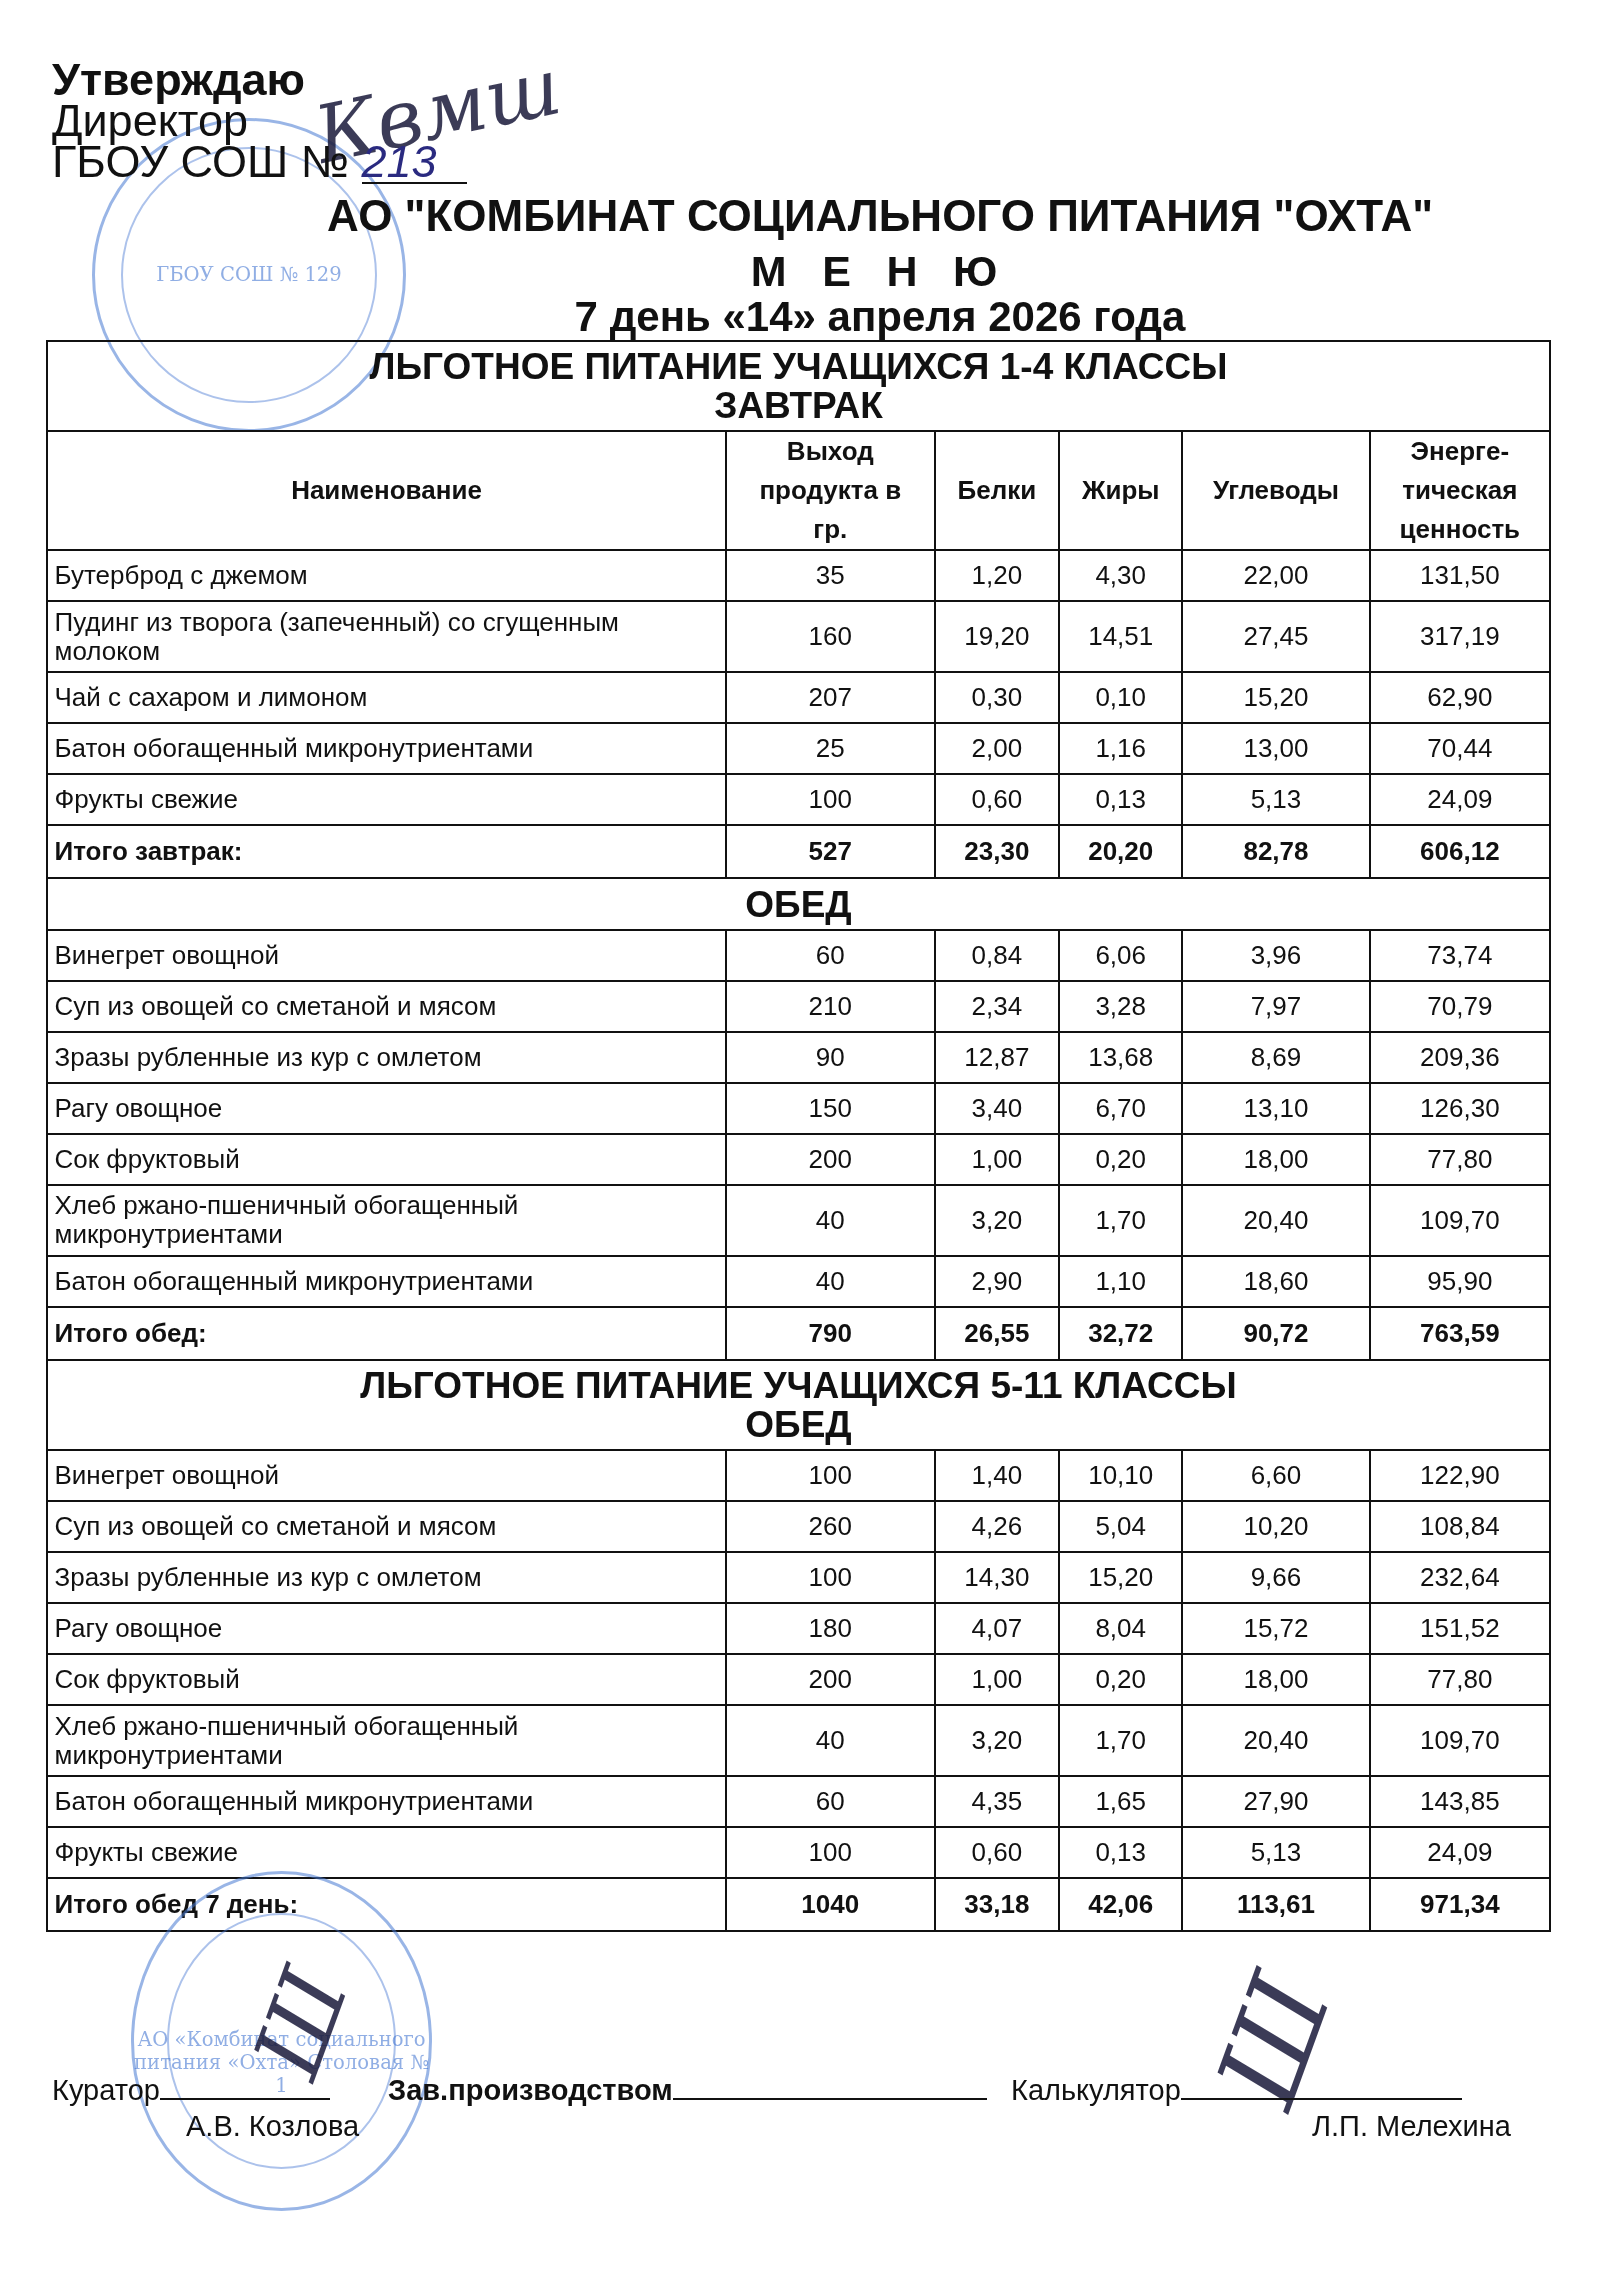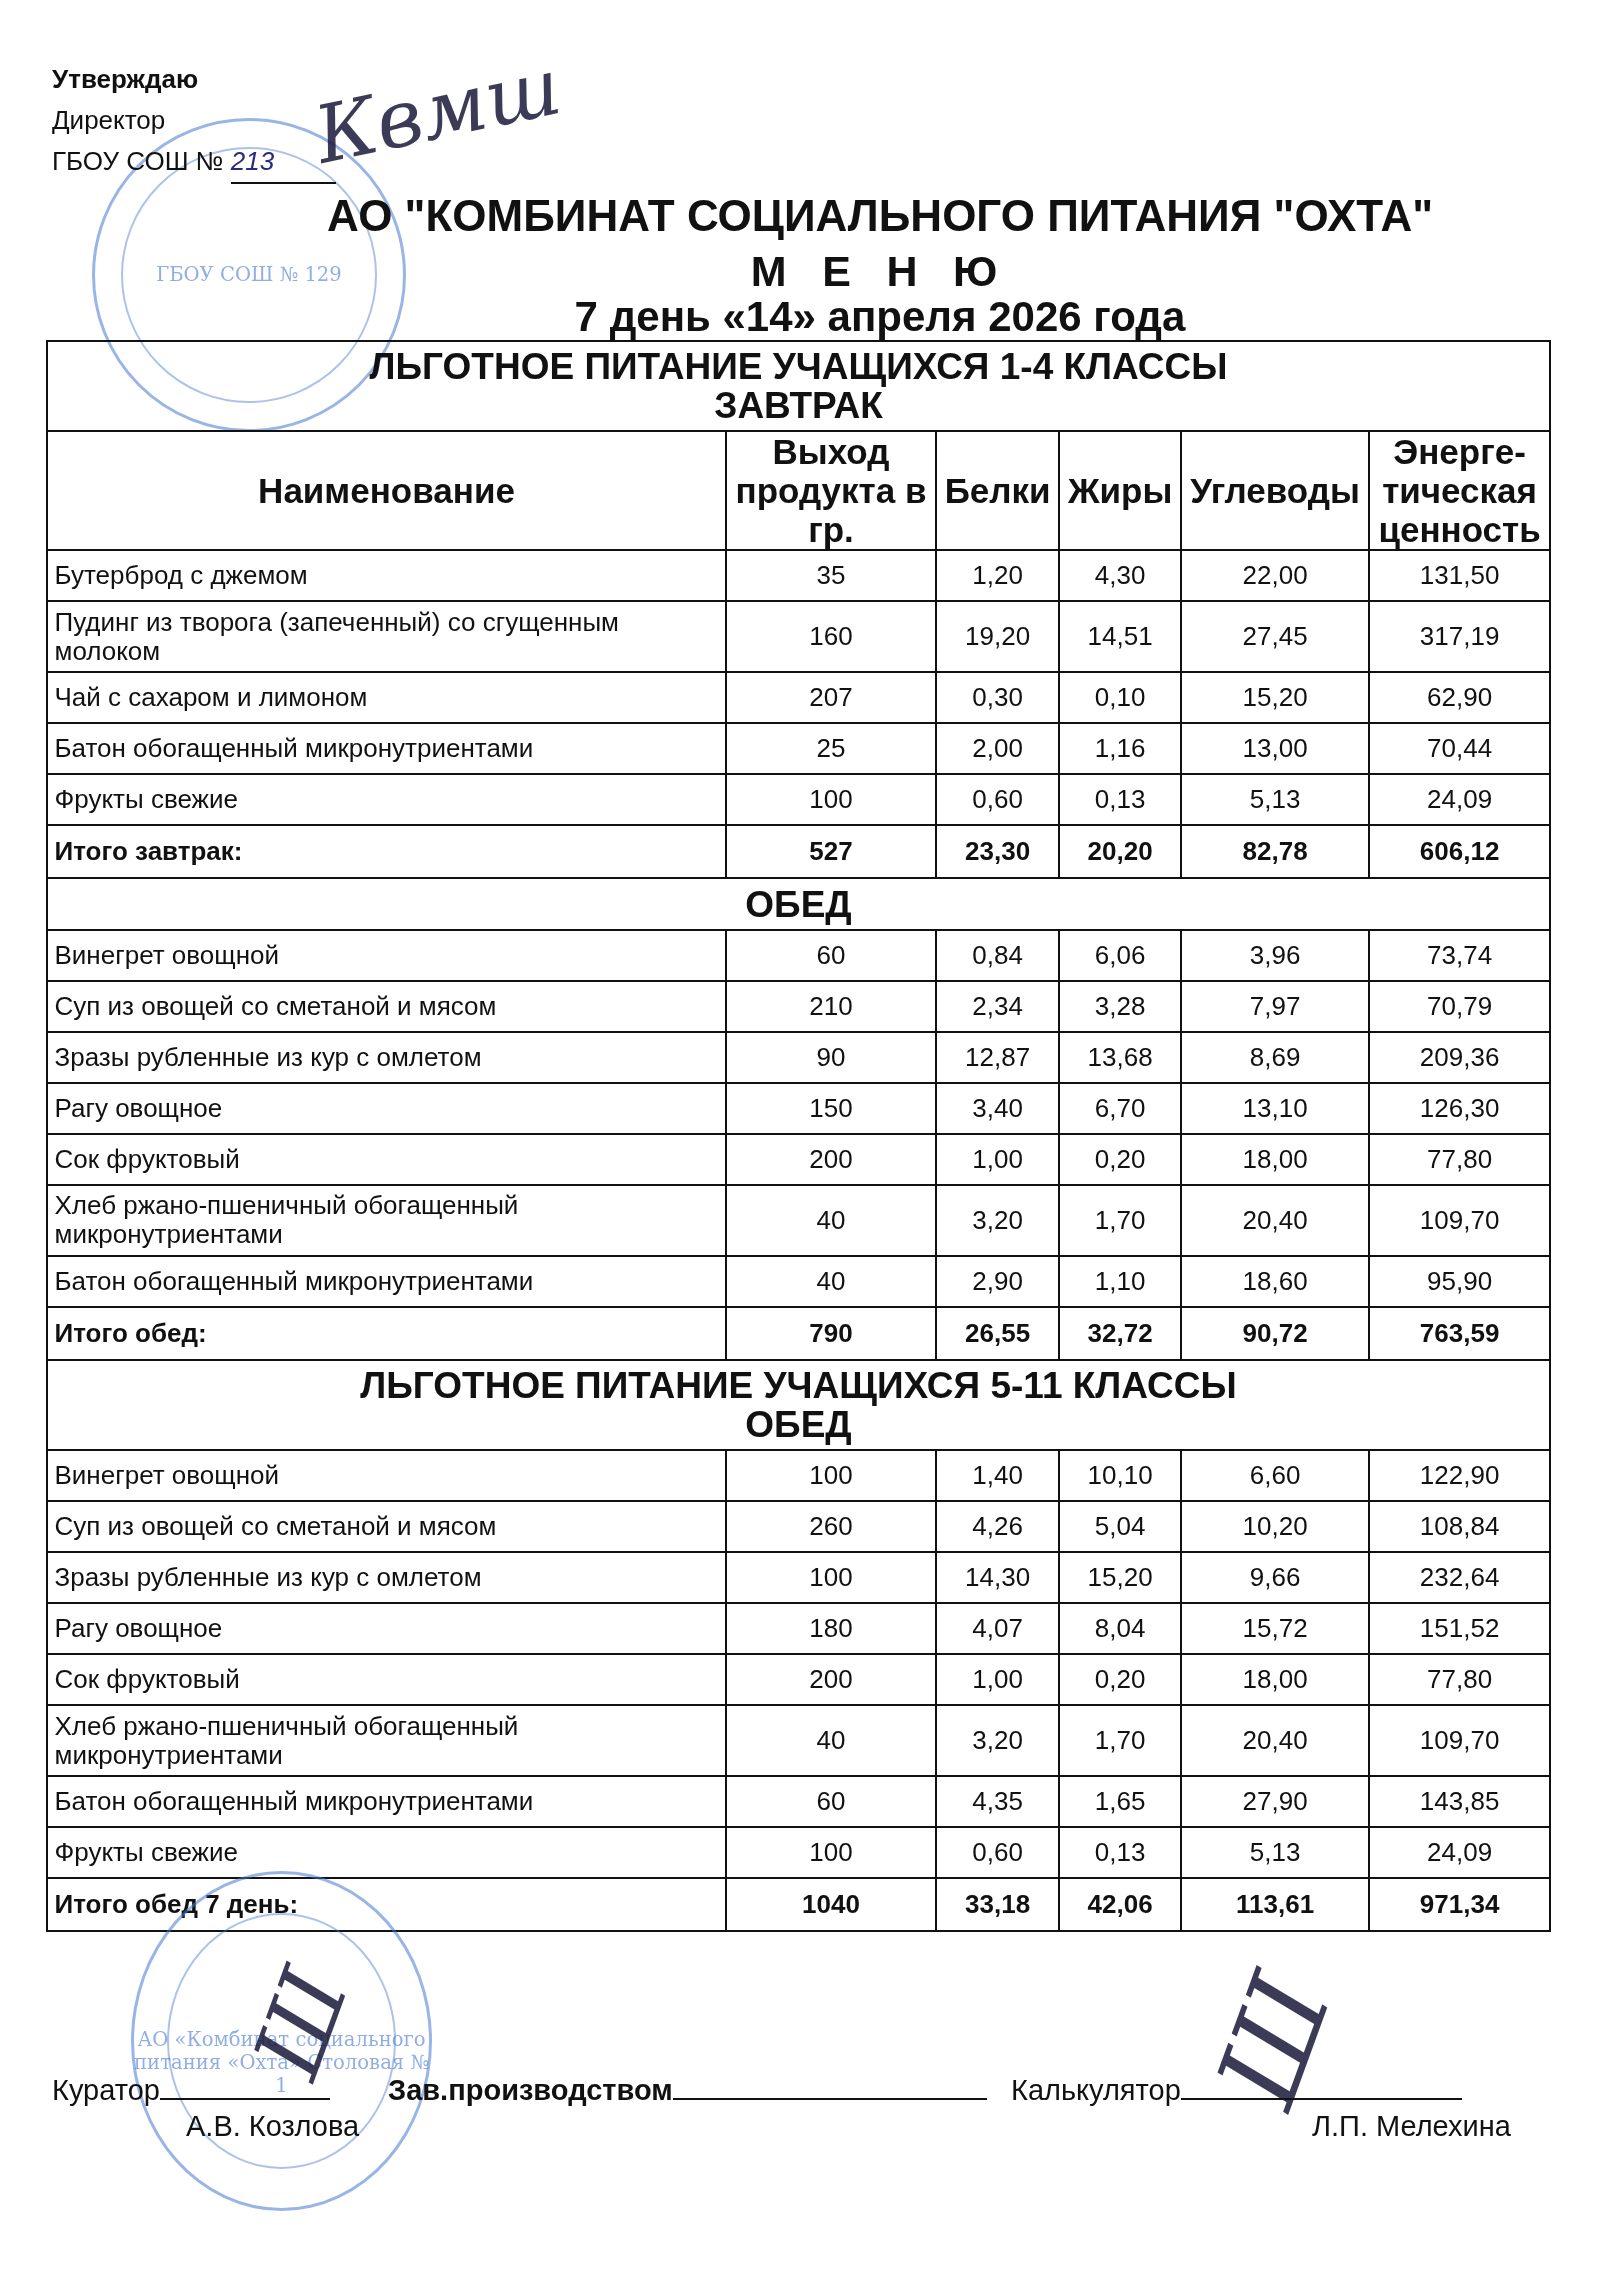--- a/index.html
+++ b/index.html
@@ -1,21 +1,21 @@
 <!DOCTYPE html>
 <html style="font-size:10.5px"><head>
 <meta charset="utf-8">
 <style>
   html, body { margin: 0; padding: 0; }
   body {
     width: 1602px; height: 2295px; background: #ffffff; position: relative; overflow: hidden;
     font-family: "Liberation Sans", sans-serif; color: #111;
   }
   .approve {
-    position: absolute; left: 52px; top: 59px; font-size: 26px; line-height: 41px; font-weight: normal;
+    position: absolute; left: 52px; top: 59px; font-size: 45px; line-height: 41px; font-weight: normal;
   }
   .approve .bold { font-weight: bold; }
   .approve .num { display: inline-block; min-width: 105px; border-bottom: 2.6px solid #111; color: #2a2a80; font-style: italic; }
   .stamp {
     position: absolute; border: 3.9px solid rgba(70,120,210,0.55); border-radius: 50%;
     color: rgba(70,120,210,0.6); box-sizing: border-box;
   }
   .stamp.top { left: 92px; top: 118px; width: 314px; height: 314px; }
   .stamp.top::after { content: ""; position: absolute; left: 26px; top: 26px; right: 26px; bottom: 26px; border: 2.6px solid rgba(70,120,210,0.45); border-radius: 50%; }
   .stamp.bottom { left: 131px; top: 1871px; width: 301px; height: 340px; }
@@ -30,21 +30,21 @@
   .title-block { position: absolute; left: 0; width: 1602px; text-align: center; font-weight: bold; }
   .t-company { top: 191px; font-size: 44px; left: 79px; }
   .t-menu { top: 247px; font-size: 43px; letter-spacing: 11.8px; left: 79px; }
   .t-date { top: 293px; font-size: 42px; left: 79px; }
   .menu-table {
     position: absolute; left: 46px; top: 340px; width: 1505px; border-collapse: collapse;
     font-size: 26px;
     border-radius: 22px;
   }
   .menu-table td, .menu-table th { border: 2px solid #111; padding: 0 6.5px; }
-  .menu-table th { font-weight: bold; font-size: 35px; line-height: 39px; text-align: center; }
+  .menu-table th { font-weight: bold; font-size: 26px; line-height: 39px; text-align: center; }
   .col-name { width: 664px; text-align: left; }
   .col-num { text-align: center; }
   .section-row td { text-align: center; font-weight: bold; font-size: 37px; line-height: 39px; padding: 5.2px 0; }
   .item-row td { height: 49px; }
   .item-row.tall td { height: 69px; margin-top: 24px; }
   .item-row td.col-name { line-height: 29px; }
   .total-row td { font-weight: bold; height: 51px; }
   .footer { position: absolute; top: 2074px; font-size: 29px; }
   .footer .line { display: inline-block; border-bottom: 2.6px solid #111; vertical-align: baseline; }
   .footer-curator { left: 52px; }

